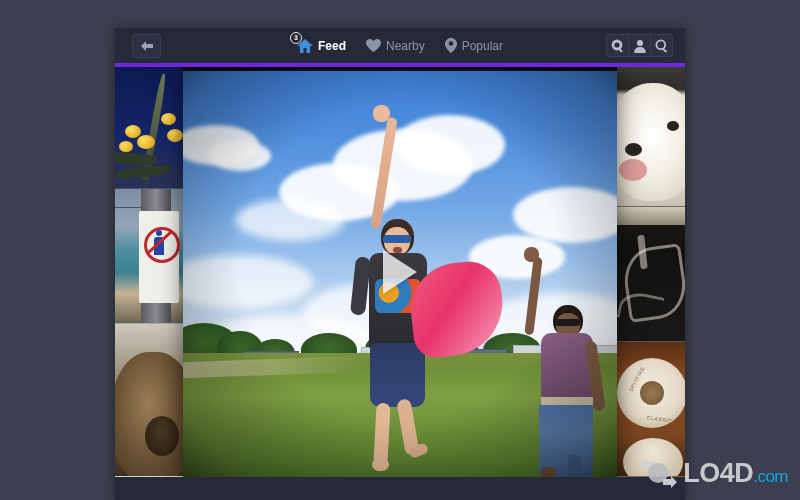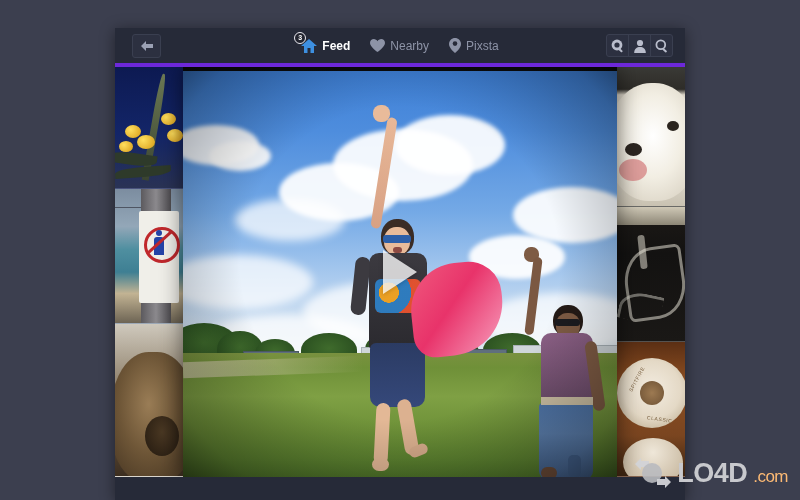--- a/index.html
+++ b/index.html
@@ -753,22 +753,21 @@
   .wm-text {
     font-size: 27px;
     font-weight: bold;
     color: #c8c9cd;
     letter-spacing: -0.5px;
     line-height: 1;
   }
   .wm-text .dotcom {
     font-size: 17px;
     font-weight: normal;
-    color: #fdba74;
-    margin-left: 6px;
+    color: #0ea5e9;
   }
 </style>
 </head>
 <body>
 
 <div id="root">
 
   <div id="app-window">
 
 
@@ -801,21 +800,21 @@
           <span>Nearby</span>
         </div>
 
         <div class="nav-tab">
           <span class="tab-icon">
             <svg width="12" height="15" viewBox="0 0 12 15">
               <path d="M6 0 C2.7 0 0 2.7 0 6 C0 10.5 6 15 6 15 C6 15 12 10.5 12 6 C12 2.7 9.3 0 6 0 Z" fill="#8d93a6"></path>
               <circle cx="6" cy="5.6" r="2.3" fill="#262a38"></circle>
             </svg>
           </span>
-          <span>Pixsta</span>
+          <span>Popular</span>
         </div>
 
       </div>
 
       <div class="toolbar-right">
         <div class="tool-icon-btn">
           <svg width="14" height="14" viewBox="0 0 14 14">
             <circle cx="6" cy="6" r="5.4" fill="#b9bdcb"></circle>
             <circle cx="6" cy="6" r="2.6" fill="#2c3040"></circle>
             <rect x="8.6" y="9" width="4.6" height="2.1" rx="1" transform="rotate(42 8.6 9)" fill="#b9bdcb"></rect>

